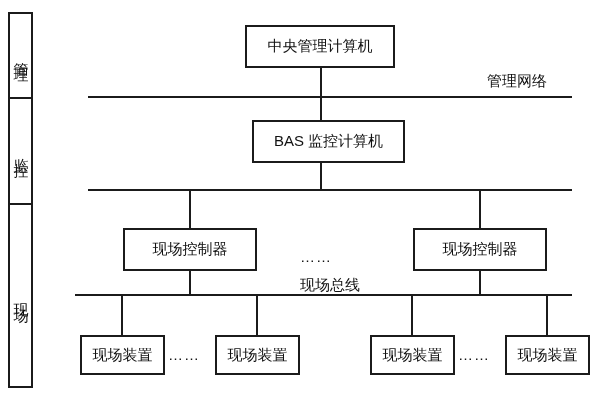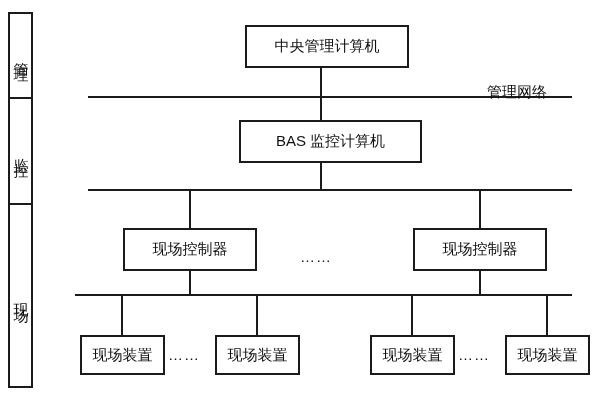--- a/index.html
+++ b/index.html
@@ -45,21 +45,20 @@
     letter-spacing: 5px;
     color: #111111;
   }
   .hline { position: absolute; height: 2px; background: #1b1b1b; }
   .vline { position: absolute; width: 2px; background: #1b1b1b; }
   .bus-label {
     position: absolute;
     font-size: 15px;
     color: #111111;
     white-space: nowrap;
-    margin-top: 11px;
   }
   .dots {
     position: absolute;
     font-size: 15px;
     color: #111111;
     white-space: nowrap;
     letter-spacing: 1px;
   }
 </style>
 </head>
@@ -85,28 +84,29 @@
   <div class="vline" style="left:320px; top:161px; height:30px;"></div>
   <div class="vline" style="left:189px; top:189px; height:41px;"></div>
   <div class="vline" style="left:479px; top:189px; height:41px;"></div>
   <div class="vline" style="left:189px; top:269px; height:27px;"></div>
   <div class="vline" style="left:479px; top:269px; height:27px;"></div>
   <div class="vline" style="left:121px; top:294px; height:43px;"></div>
   <div class="vline" style="left:256px; top:294px; height:43px;"></div>
   <div class="vline" style="left:411px; top:294px; height:43px;"></div>
   <div class="vline" style="left:546px; top:294px; height:43px;"></div>
 
-  <div class="node" style="left:245px; top:25px; width:164px; height:43px;">中央管理计算机</div>
-  <div class="node" style="left:239px; top:120px; width:183px; height:43px;">BAS 监控计算机</div>
+  <div class="node" style="left:245px; top:25px; width:150px; height:43px;">中央管理计算机</div>
+  <div class="node" style="left:252px; top:120px; width:153px; height:43px;">BAS 监控计算机</div>
   <div class="node" style="left:123px; top:228px; width:134px; height:43px;">现场控制器</div>
   <div class="node" style="left:413px; top:228px; width:134px; height:43px;">现场控制器</div>
   <div class="node" style="left:80px; top:335px; width:85px; height:40px;">现场装置</div>
   <div class="node" style="left:215px; top:335px; width:85px; height:40px;">现场装置</div>
   <div class="node" style="left:370px; top:335px; width:85px; height:40px;">现场装置</div>
   <div class="node" style="left:505px; top:335px; width:85px; height:40px;">现场装置</div>
 
   <div class="bus-label" style="left:487px; top:72px;">管理网络</div>
+  <div class="bus-label" style="left:300px; top:276px;">现场总线</div>
 
   <div class="dots" style="left:300px; top:248px;">……</div>
   <div class="dots" style="left:168px; top:346px;">……</div>
   <div class="dots" style="left:458px; top:346px;">……</div>
 
 </div>
 
 </body></html>

